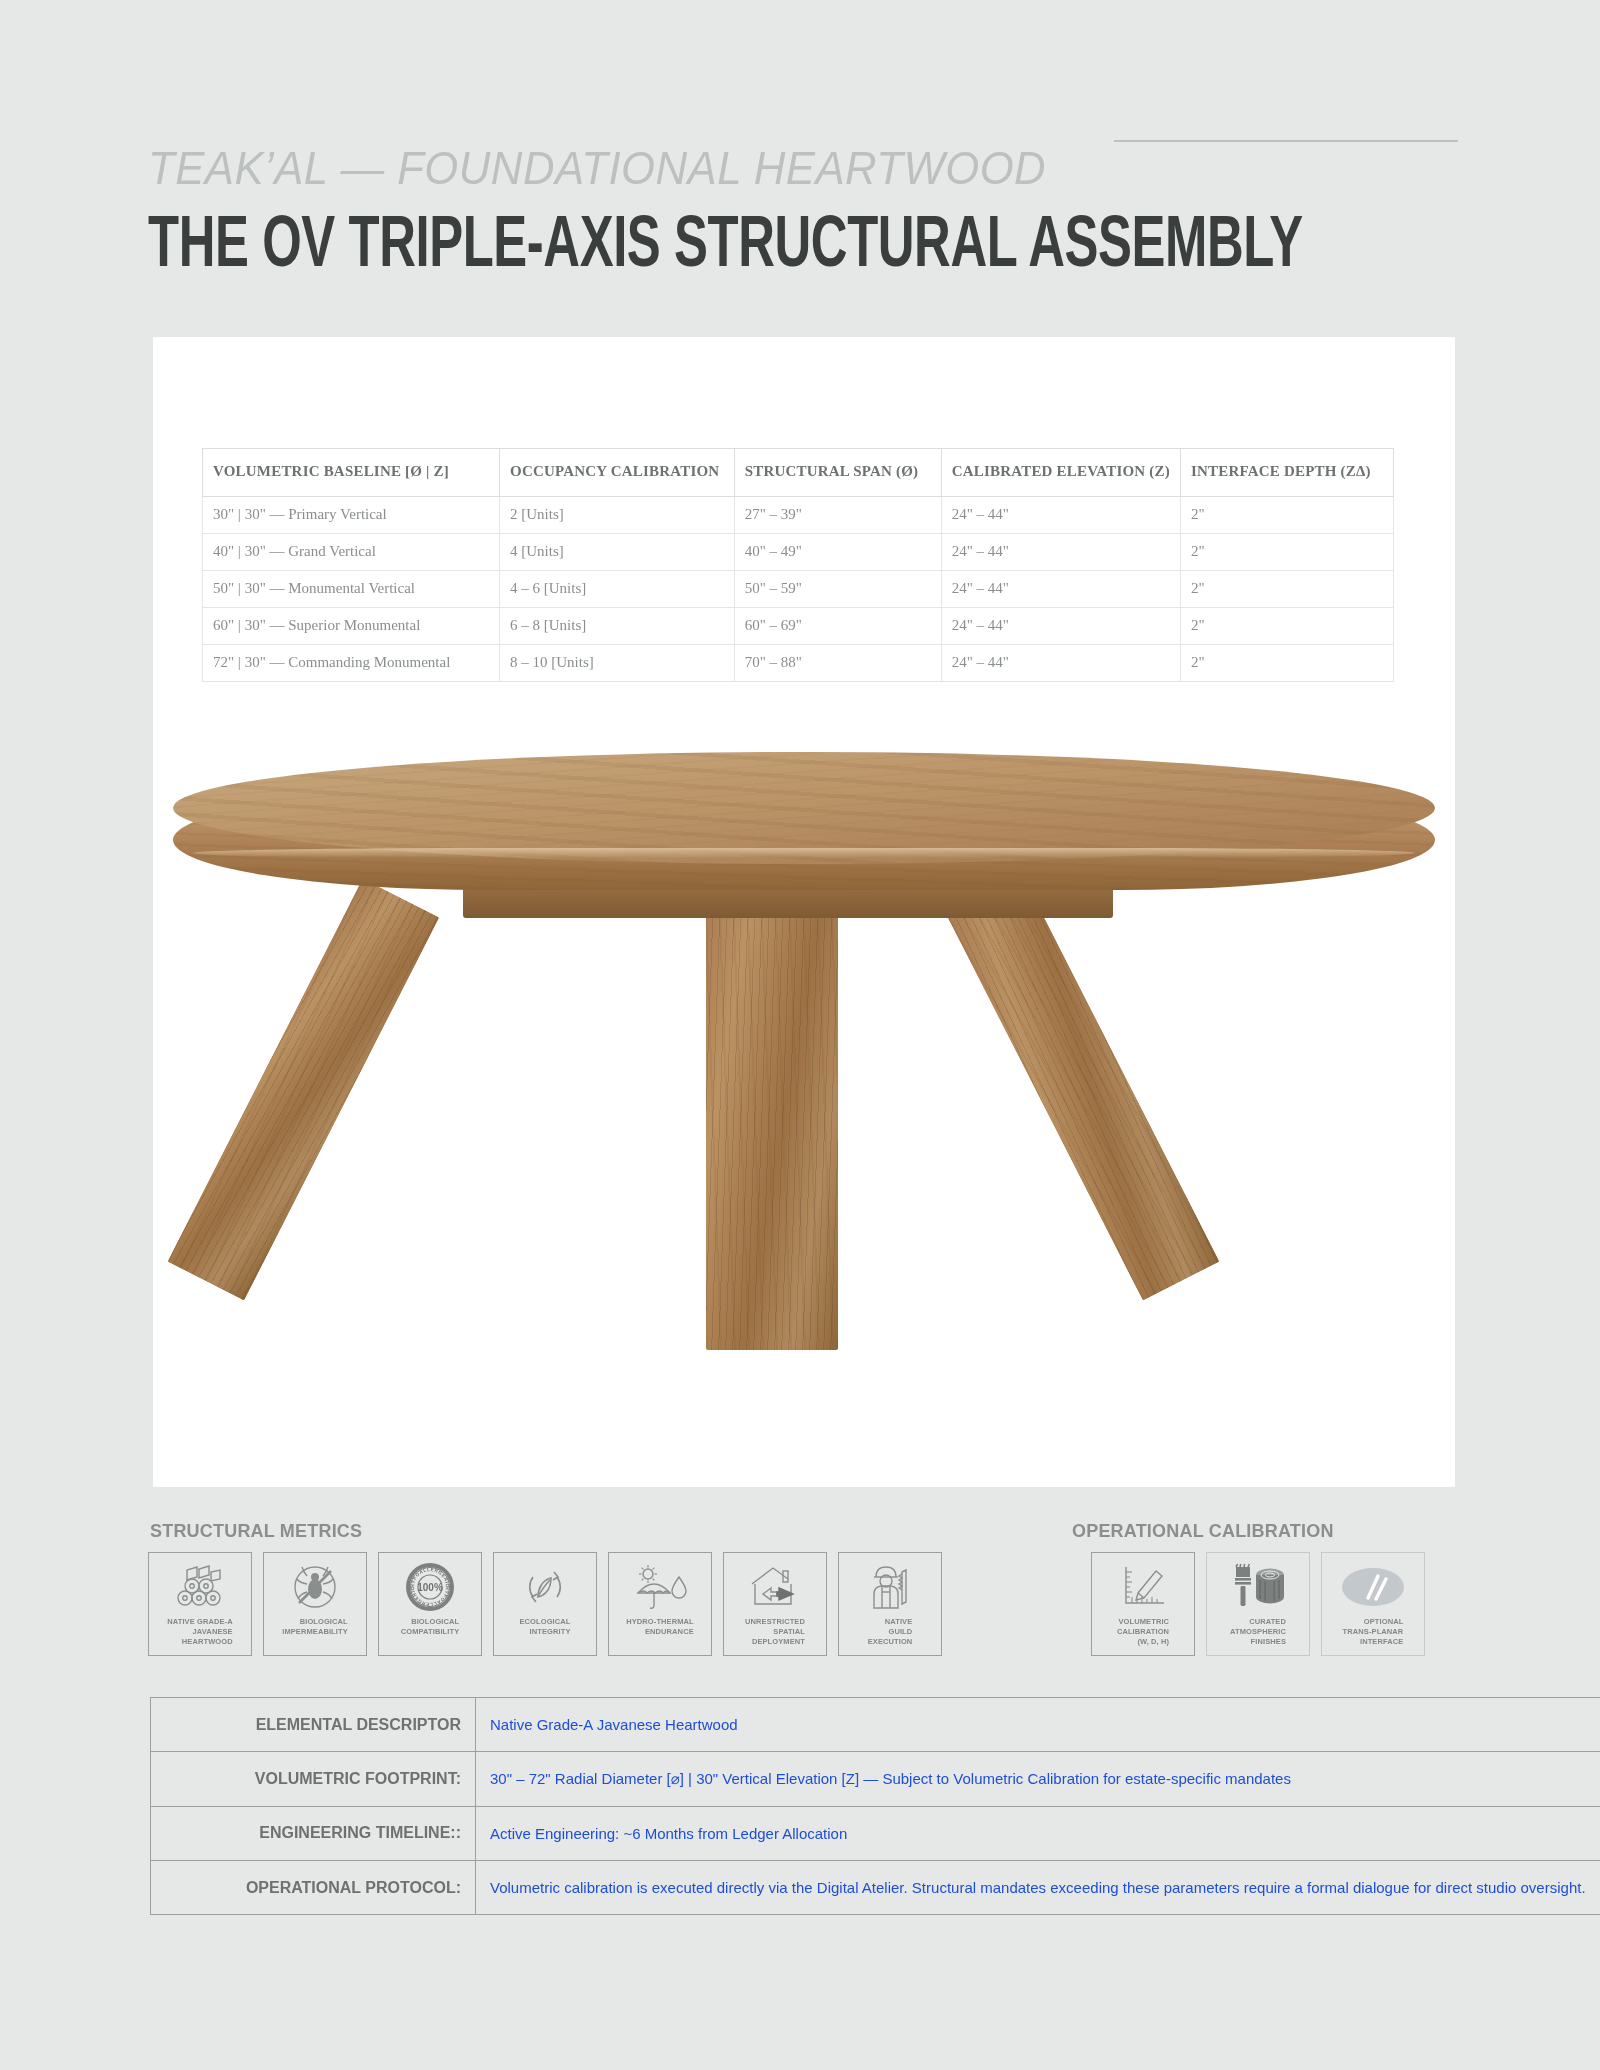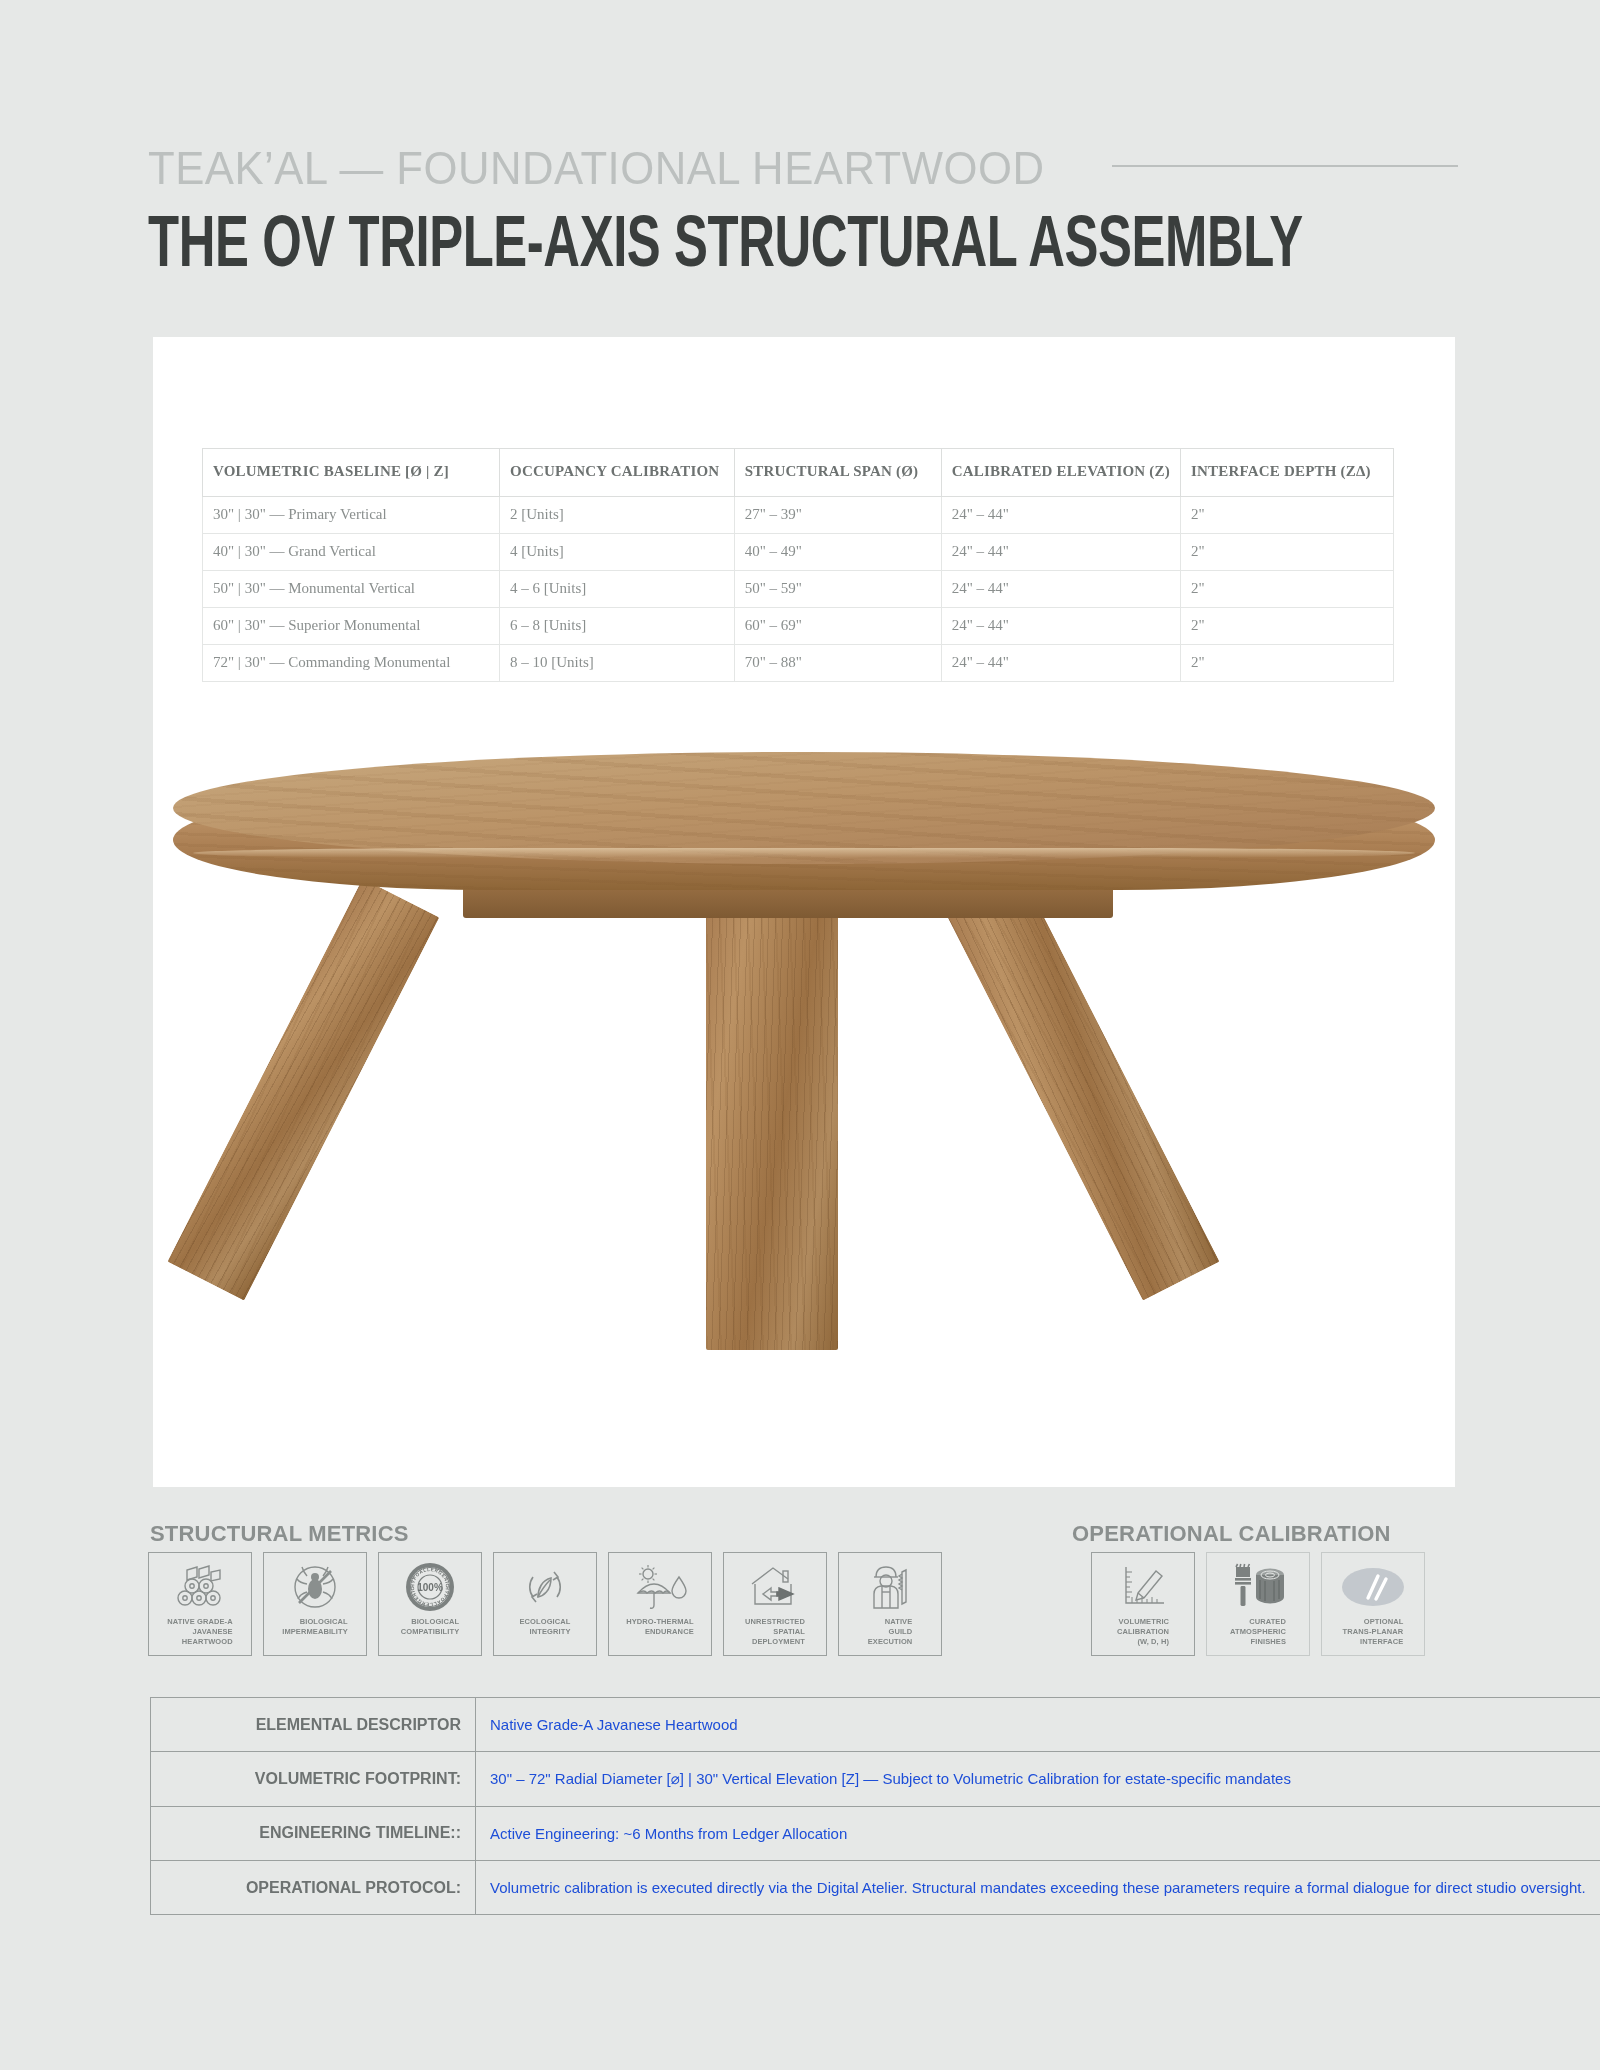--- a/index.html
+++ b/index.html
@@ -7,21 +7,21 @@
   body {
     width: 1600px; height: 2070px;
     font-family: "Liberation Sans", sans-serif;
     color: #6d7271;
     position: relative;
     overflow: hidden;
   }
 
   
   #header { position: absolute; left: 148px; top: 140px; width: 1310px; }
-  #eyebrow-row { display: flex; align-items: center; gap: 0; }
+  #eyebrow-row { display: flex; align-items: flex-start; gap: 0; font-style: italic; }
   #eyebrow {
     font-size: 47px; font-weight: 400; letter-spacing: .5px;
     color: #bcc0bf; white-space: nowrap;
     transform: scaleX(0.93); transform-origin: left center;
   }
   #eyebrow-rule { flex: 1 1 auto; height: 2px; background: #bcc0bf; margin-bottom: 4px; }
   #maintitle {
     margin-top: 4px;
     font-size: 62px; font-weight: 700; letter-spacing: -0.5px;
     color: #3a3e3d; white-space: nowrap;
@@ -106,21 +106,21 @@
       linear-gradient(175deg,#c8a97f 0%, #bb9468 45%, #ad835a 80%, #a37a4f 100%);
   }
   #top-edge-hl {
     position: absolute; left: 40px; top: 118px; width: 1222px; height: 10px;
     border-radius: 50% / 100%;
     background: linear-gradient(180deg, rgba(222,196,160,.85), rgba(222,196,160,0));
   }
 
   
   .band-title {
-    position: absolute; font-size: 22px; font-weight: 700;
+    position: absolute; font-size: 18px; font-weight: 700;
     color: #8a8f8e; letter-spacing: .2px; white-space: nowrap;
   }
   #metrics-title { left: 150px; top: 1521px; }
   #calibration-title { left: 1072px; top: 1521px; }
 
   .icon-row { position: absolute; display: flex; gap: 11px; }
   #metrics-row { left: 148px; top: 1552px; }
   #calibration-row { left: 1066px; top: 1552px; padding-left: 25px; }
 
   .icon-card {

